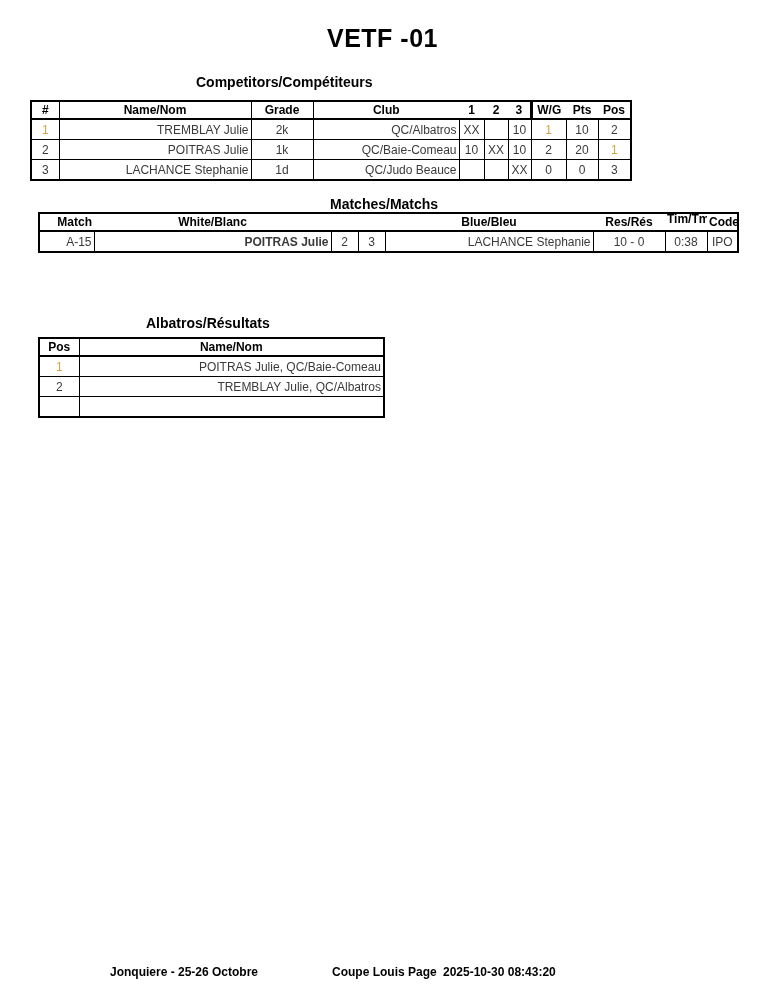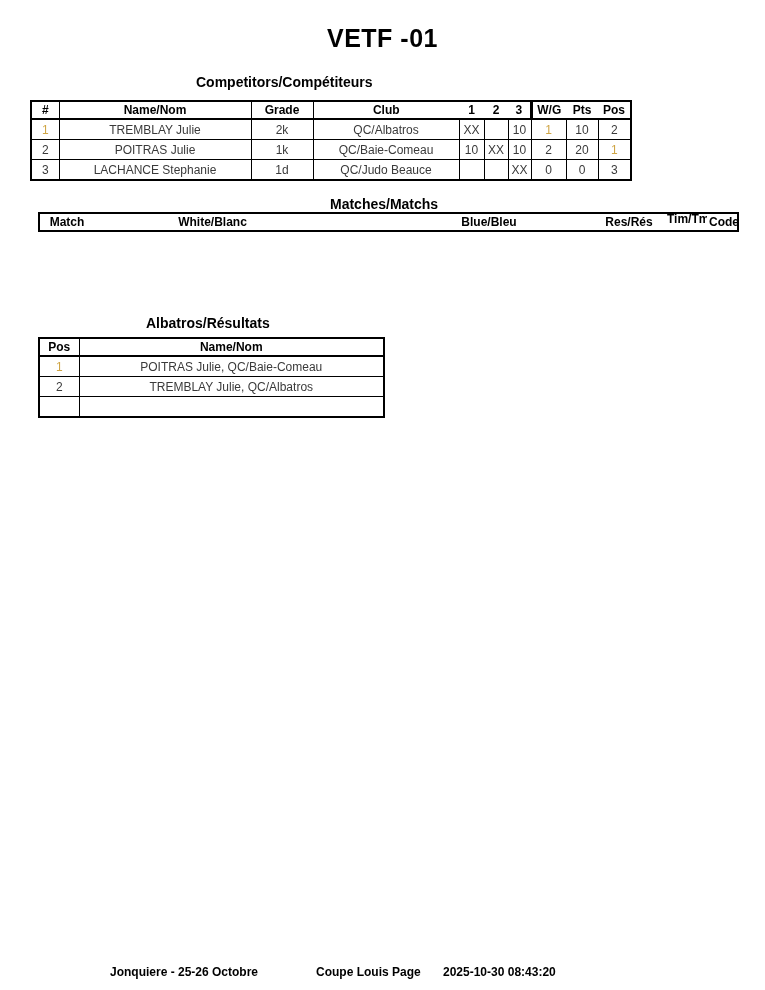--- a/index.html
+++ b/index.html
@@ -39,32 +39,32 @@
     padding:0 2px; line-height:1; white-space:nowrap; overflow:hidden;
   }
   .tbl td {
     border:1px solid #000;
     height:19px; color:#3A3A3A;
     padding:0 2px; line-height:1; white-space:nowrap; overflow:hidden;
     vertical-align:middle;
   }
   .hdr-sep { border-right:1px solid #000; }
   .sep3 { border-right:3px solid #000; }
-  .l { text-align:center; padding-left:6px; }
+  .l { text-align:right; padding-left:6px; }
   .c { text-align:center; }
   .win { font-weight:bold; color:#000; }
   .hl { color:#CFA545; }
   .raised { position:relative; top:-3px; display:inline-block; }
 
   .footer-item {
     position:absolute; top:966px;
     font-size:12px; font-weight:bold; line-height:1.1; white-space:nowrap;
   }
   #footer-location  { left:110px; }
-  #footer-event     { left:316px; }
+  #footer-event     { left:332px; }
   #footer-timestamp { left:443px; }
 </style>
 </head>
 <body>
 
 <div>
 
   <div class="page-title">VETF -01</div>
 
   <div class="sec-heading" id="competitors-heading">Competitors/Compétiteurs</div>
@@ -154,20 +154,30 @@
           <tr>
         <th class="l">Match</th>
         <th class="c">White/Blanc</th>
         <th class="c"></th>
         <th class="c"></th>
         <th class="c">Blue/Bleu</th>
         <th class="c">Res/Rés</th>
         <th class="c"><span class="raised">Tim/Tmp</span></th>
         <th class="c">Code</th>
       </tr>
+      <tr>
+        <td class="l">A-15</td>
+        <td class="l win">POITRAS Julie</td>
+        <td class="c">2</td>
+        <td class="c">3</td>
+        <td class="l">LACHANCE Stephanie</td>
+        <td class="c">10 - 0</td>
+        <td class="c">0:38</td>
+        <td class="c">IPO</td>
+      </tr>
     </tbody>
       </table>
   </div>
 
   <div class="sec-heading" id="results-heading">Albatros/Résultats</div>
 
   <div class="tbl-wrap" id="results-wrap">
     <table class="tbl" style="width:345px;">
       <colgroup>
         <col style="width:40px">

